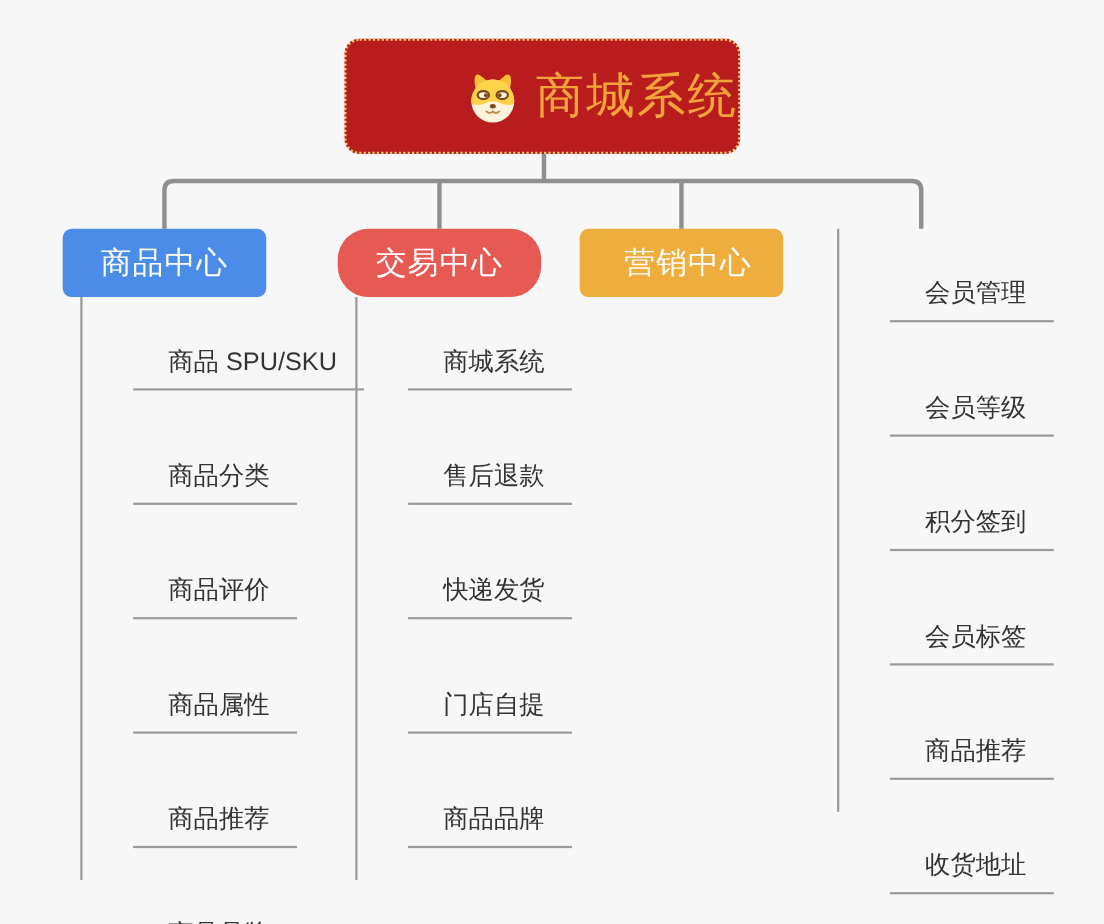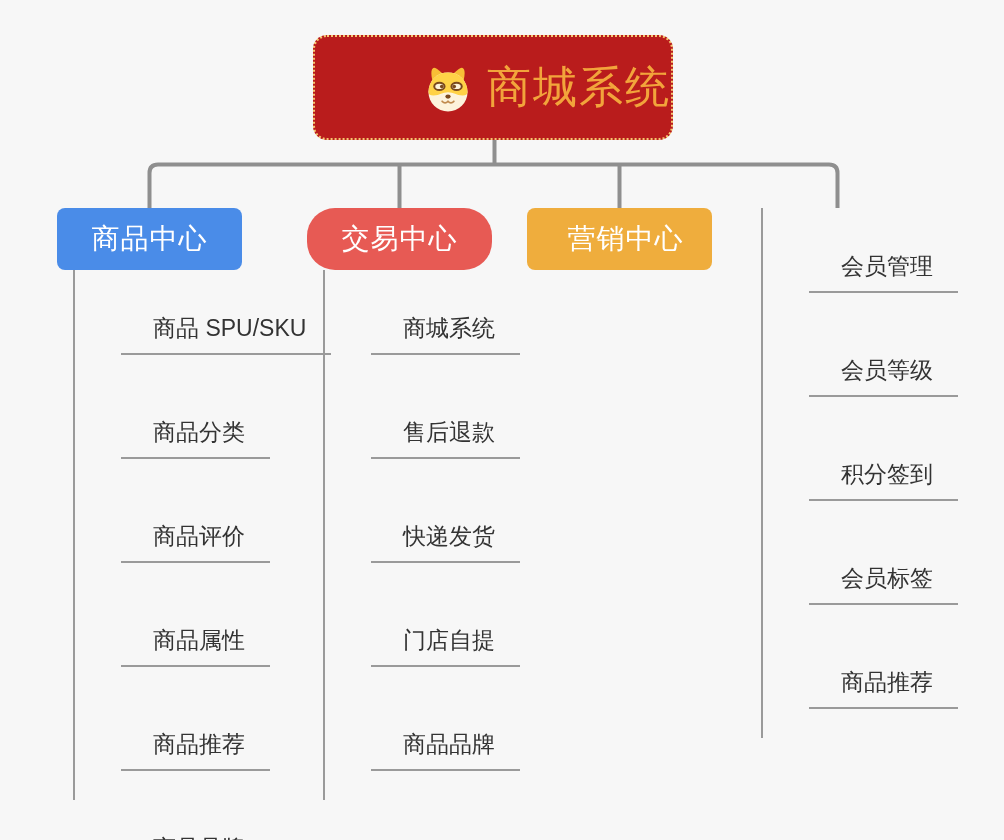--- a/index.html
+++ b/index.html
@@ -146,16 +146,19 @@
         </div>
         <div class="sub-item">
           <span class="sub-label">积分签到</span>
         </div>
         <div class="sub-item">
           <span class="sub-label">会员标签</span>
         </div>
         <div class="sub-item">
           <span class="sub-label">商品推荐</span>
         </div>
+        <div class="sub-item">
+          <span class="sub-label">收货地址</span>
+        </div>
       </div>
   </section>
 
 </div>
 
 </body></html>

